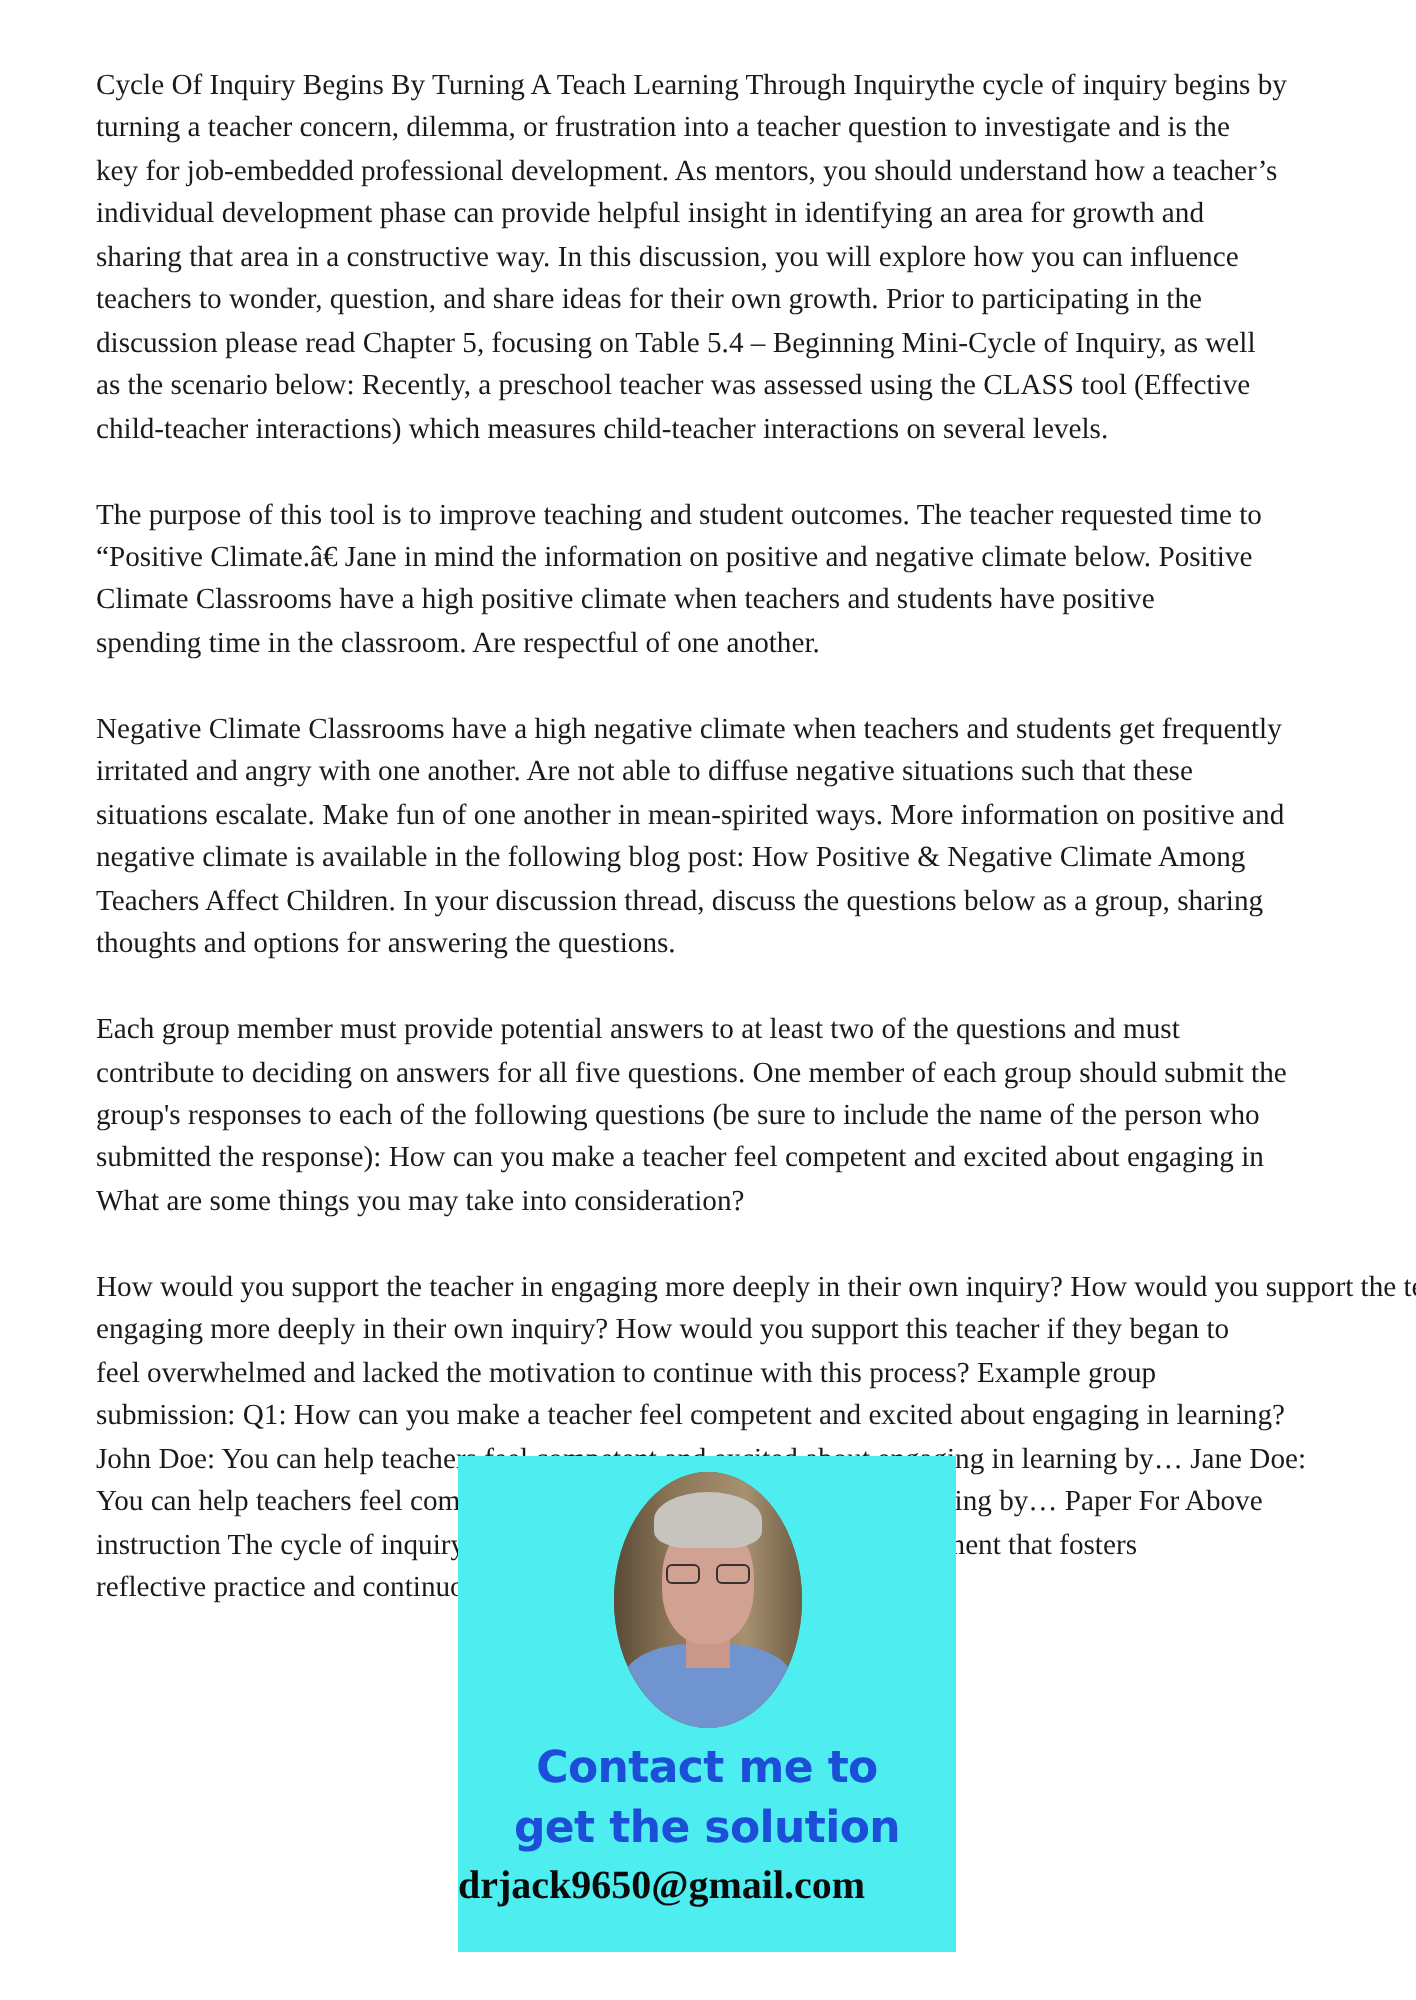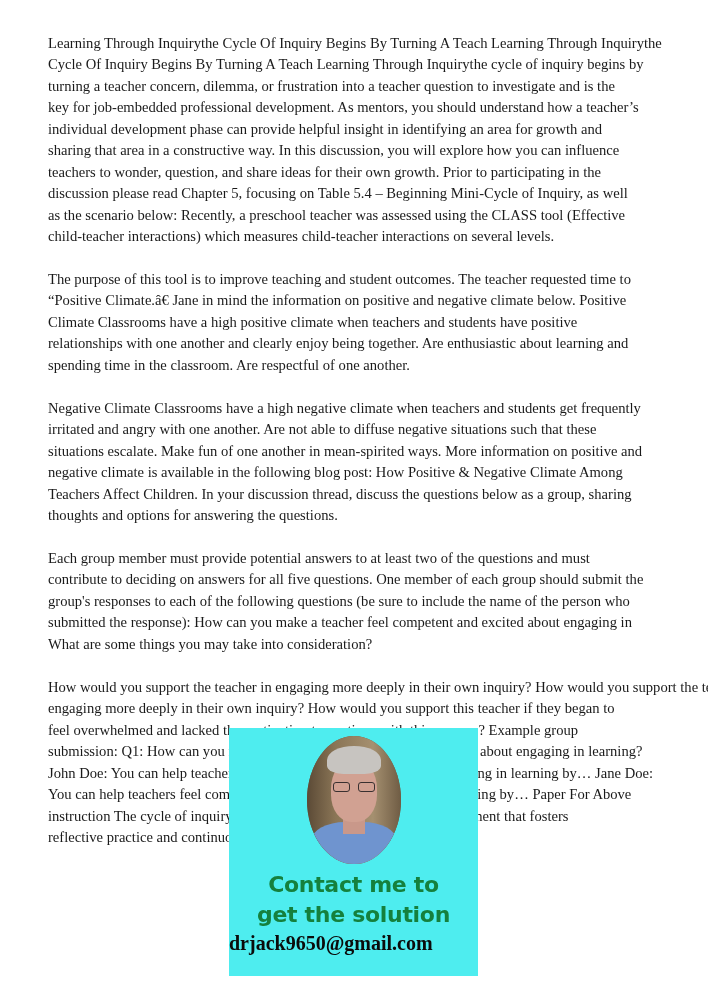--- a/index.html
+++ b/index.html
@@ -92,58 +92,56 @@
     .cta {
       position: absolute;
       left: 0;
       top: 142px;
       width: 100%;
       text-align: center;
       font-family: "DejaVu Sans", "Liberation Sans", sans-serif;
       font-weight: bold;
       font-size: 22px;
       line-height: 30px;
-      color: #15803d;
+      color: #1d4ed8;
       letter-spacing: -0.3px;
     }
     .email {
       position: absolute;
       left: 0;
       top: 204px;
       width: 100%;
       text-align: left;
       font-family: "Liberation Serif", "DejaVu Serif", serif;
       font-weight: bold;
       font-size: 20px;
       color: #0b0b0b;
     }
   </style>
 </head>
 <body>
 
 <div class="doc">
 
   <p class="para">
-    <span class="line">Learning Through Inquirythe Cycle Of Inquiry Begins By Turning A Teach Learning Through Inquirythe</span>
     <span class="line">Cycle Of Inquiry Begins By Turning A Teach Learning Through Inquirythe cycle of inquiry begins by</span>
     <span class="line">turning a teacher concern, dilemma, or frustration into a teacher question to investigate and is the</span>
     <span class="line">key for job-embedded professional development. As mentors, you should understand how a teacher’s</span>
     <span class="line">individual development phase can provide helpful insight in identifying an area for growth and</span>
     <span class="line">sharing that area in a constructive way. In this discussion, you will explore how you can influence</span>
     <span class="line">teachers to wonder, question, and share ideas for their own growth. Prior to participating in the</span>
     <span class="line">discussion please read Chapter 5, focusing on Table 5.4 – Beginning Mini-Cycle of Inquiry, as well</span>
     <span class="line">as the scenario below: Recently, a preschool teacher was assessed using the CLASS tool (Effective</span>
     <span class="line">child-teacher interactions) which measures child-teacher interactions on several levels.</span>
   </p>
 
   <p class="para">
     <span class="line">The purpose of this tool is to improve teaching and student outcomes. The teacher requested time to</span>
     <span class="line">“Positive Climate.â€ Jane in mind the information on positive and negative climate below. Positive</span>
     <span class="line">Climate Classrooms have a high positive climate when teachers and students have positive</span>
-    <span class="line">relationships with one another and clearly enjoy being together. Are enthusiastic about learning and</span>
     <span class="line">spending time in the classroom. Are respectful of one another.</span>
   </p>
 
   <p class="para">
     <span class="line">Negative Climate Classrooms have a high negative climate when teachers and students get frequently</span>
     <span class="line">irritated and angry with one another. Are not able to diffuse negative situations such that these</span>
     <span class="line">situations escalate. Make fun of one another in mean-spirited ways. More information on positive and</span>
     <span class="line">negative climate is available in the following blog post: How Positive &amp; Negative Climate Among</span>
     <span class="line">Teachers Affect Children. In your discussion thread, discuss the questions below as a group, sharing</span>
     <span class="line">thoughts and options for answering the questions.</span>

